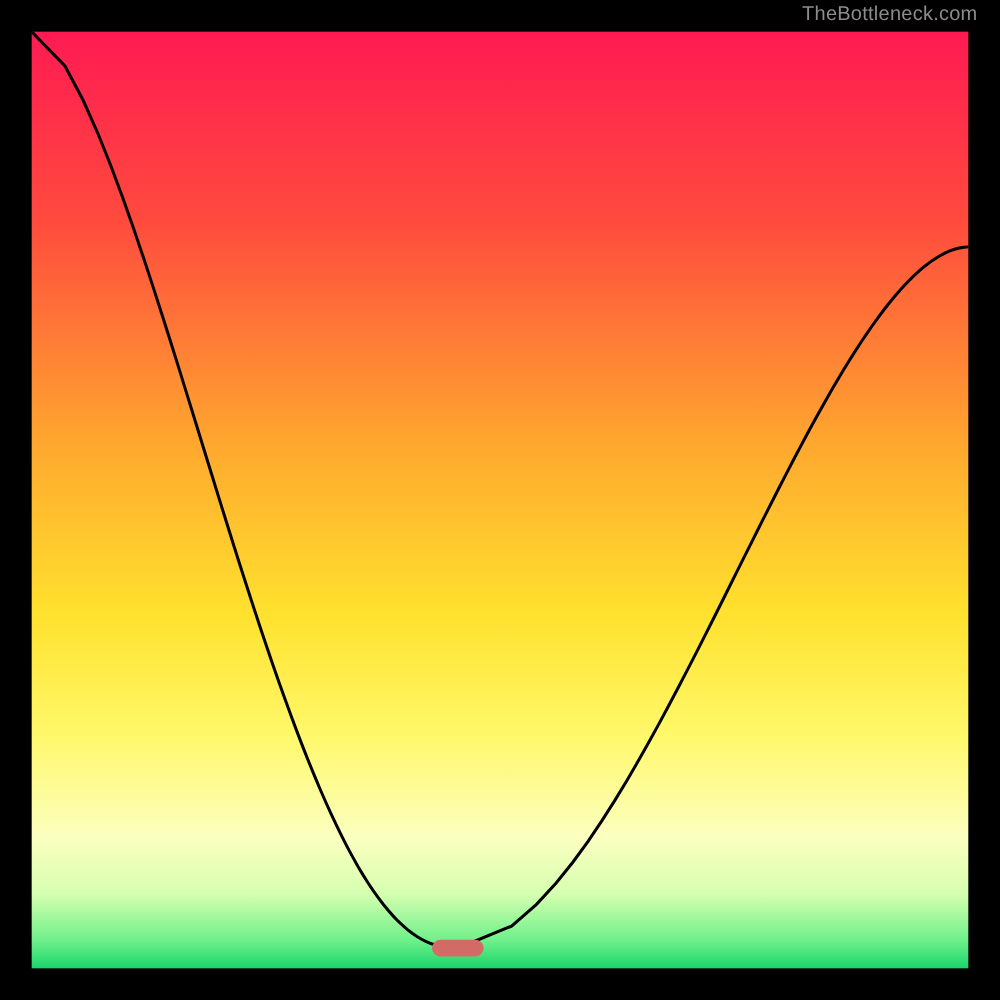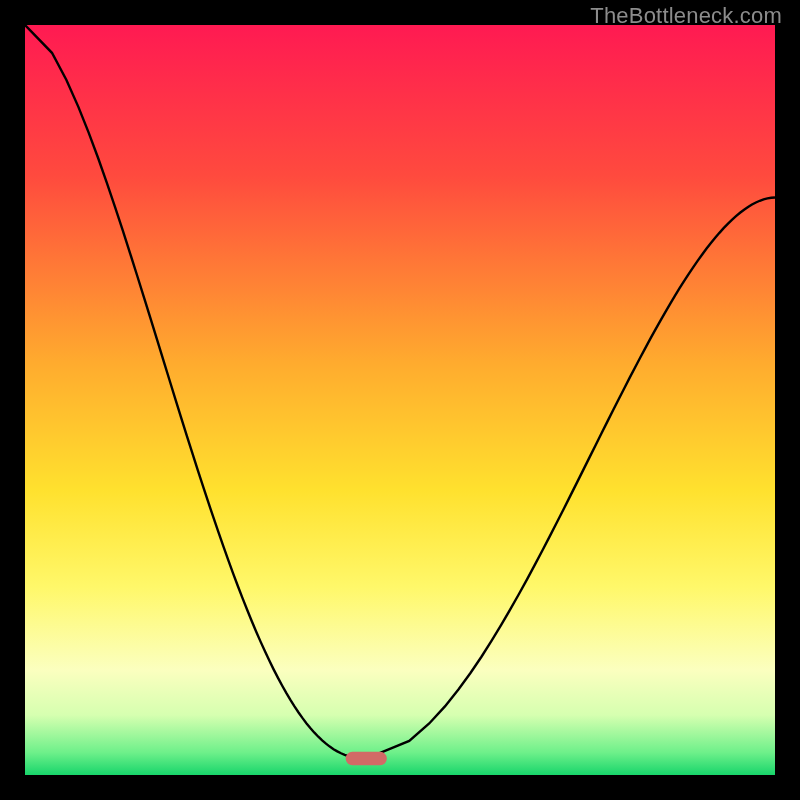--- a/index.html
+++ b/index.html
@@ -29,21 +29,21 @@
     overflow: hidden;
   }
   .plot-area svg {
     display: block;
   }
   .watermark {
     position: absolute;
     top: 3px;
     right: 18px;
     color: #8c8c8c;
-    font-size: 22px;
+    font-size: 16px;
     font-weight: 400;
     letter-spacing: 0.2px;
   }
 </style>
 </head>
 <body>
 
 <div class="plot-area">
   <svg width="750" height="750" viewBox="0 0 750 750">
     <defs>

